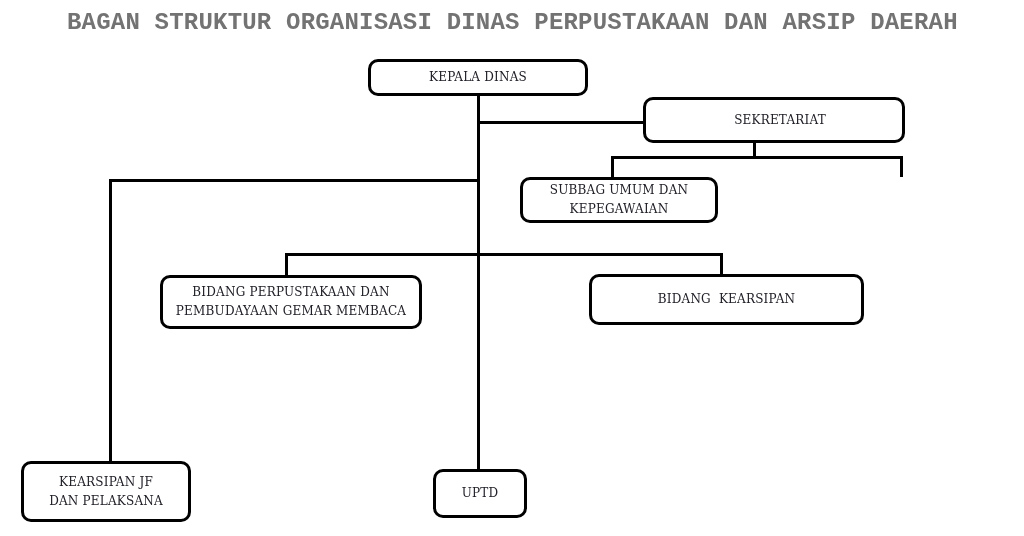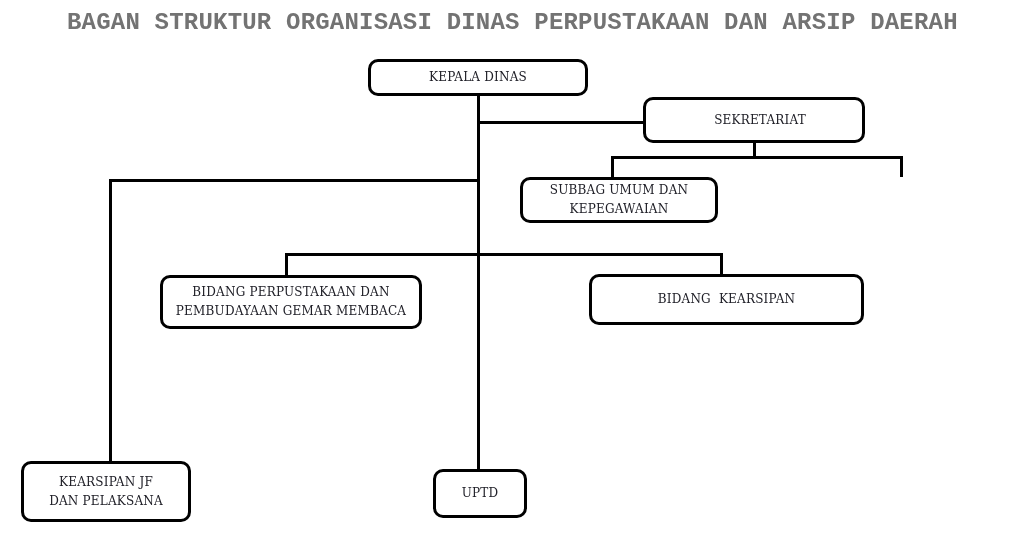--- a/index.html
+++ b/index.html
@@ -40,21 +40,21 @@
     letter-spacing: 0.2px;
   }
   .node .label { display: block; white-space: pre-wrap; }
   .line {
     position: absolute;
     background: #000000;
   }
 
   
   .n-kepala      { left: 368px; top: 59px;  width: 220px; height: 37px; }
-  .n-sekretariat { left: 643px; top: 97px;  width: 222px; height: 46px; padding-left: 12px; }
+  .n-sekretariat { left: 643px; top: 97px;  width: 262px; height: 46px; padding-left: 12px; }
   .n-subbag-umum { left: 520px; top: 177px; width: 198px; height: 46px; }
   .n-subbag-per  { left: 808px; top: 175px; width: 203px; height: 48px; }
   .n-bid-perpus  { left: 160px; top: 275px; width: 262px; height: 54px; }
   .n-bid-kearsip { left: 589px; top: 274px; width: 275px; height: 51px; }
   .n-kelompok    { left: 21px;  top: 461px; width: 170px; height: 61px; }
   .n-uptd        { left: 433px; top: 469px; width: 94px;  height: 49px; }
 
   
   .l-trunk            { left: 477px; top: 95px;  width: 3px;   height: 376px; }
   .l-h-sekretariat    { left: 477px; top: 121px; width: 168px; height: 3px; }

